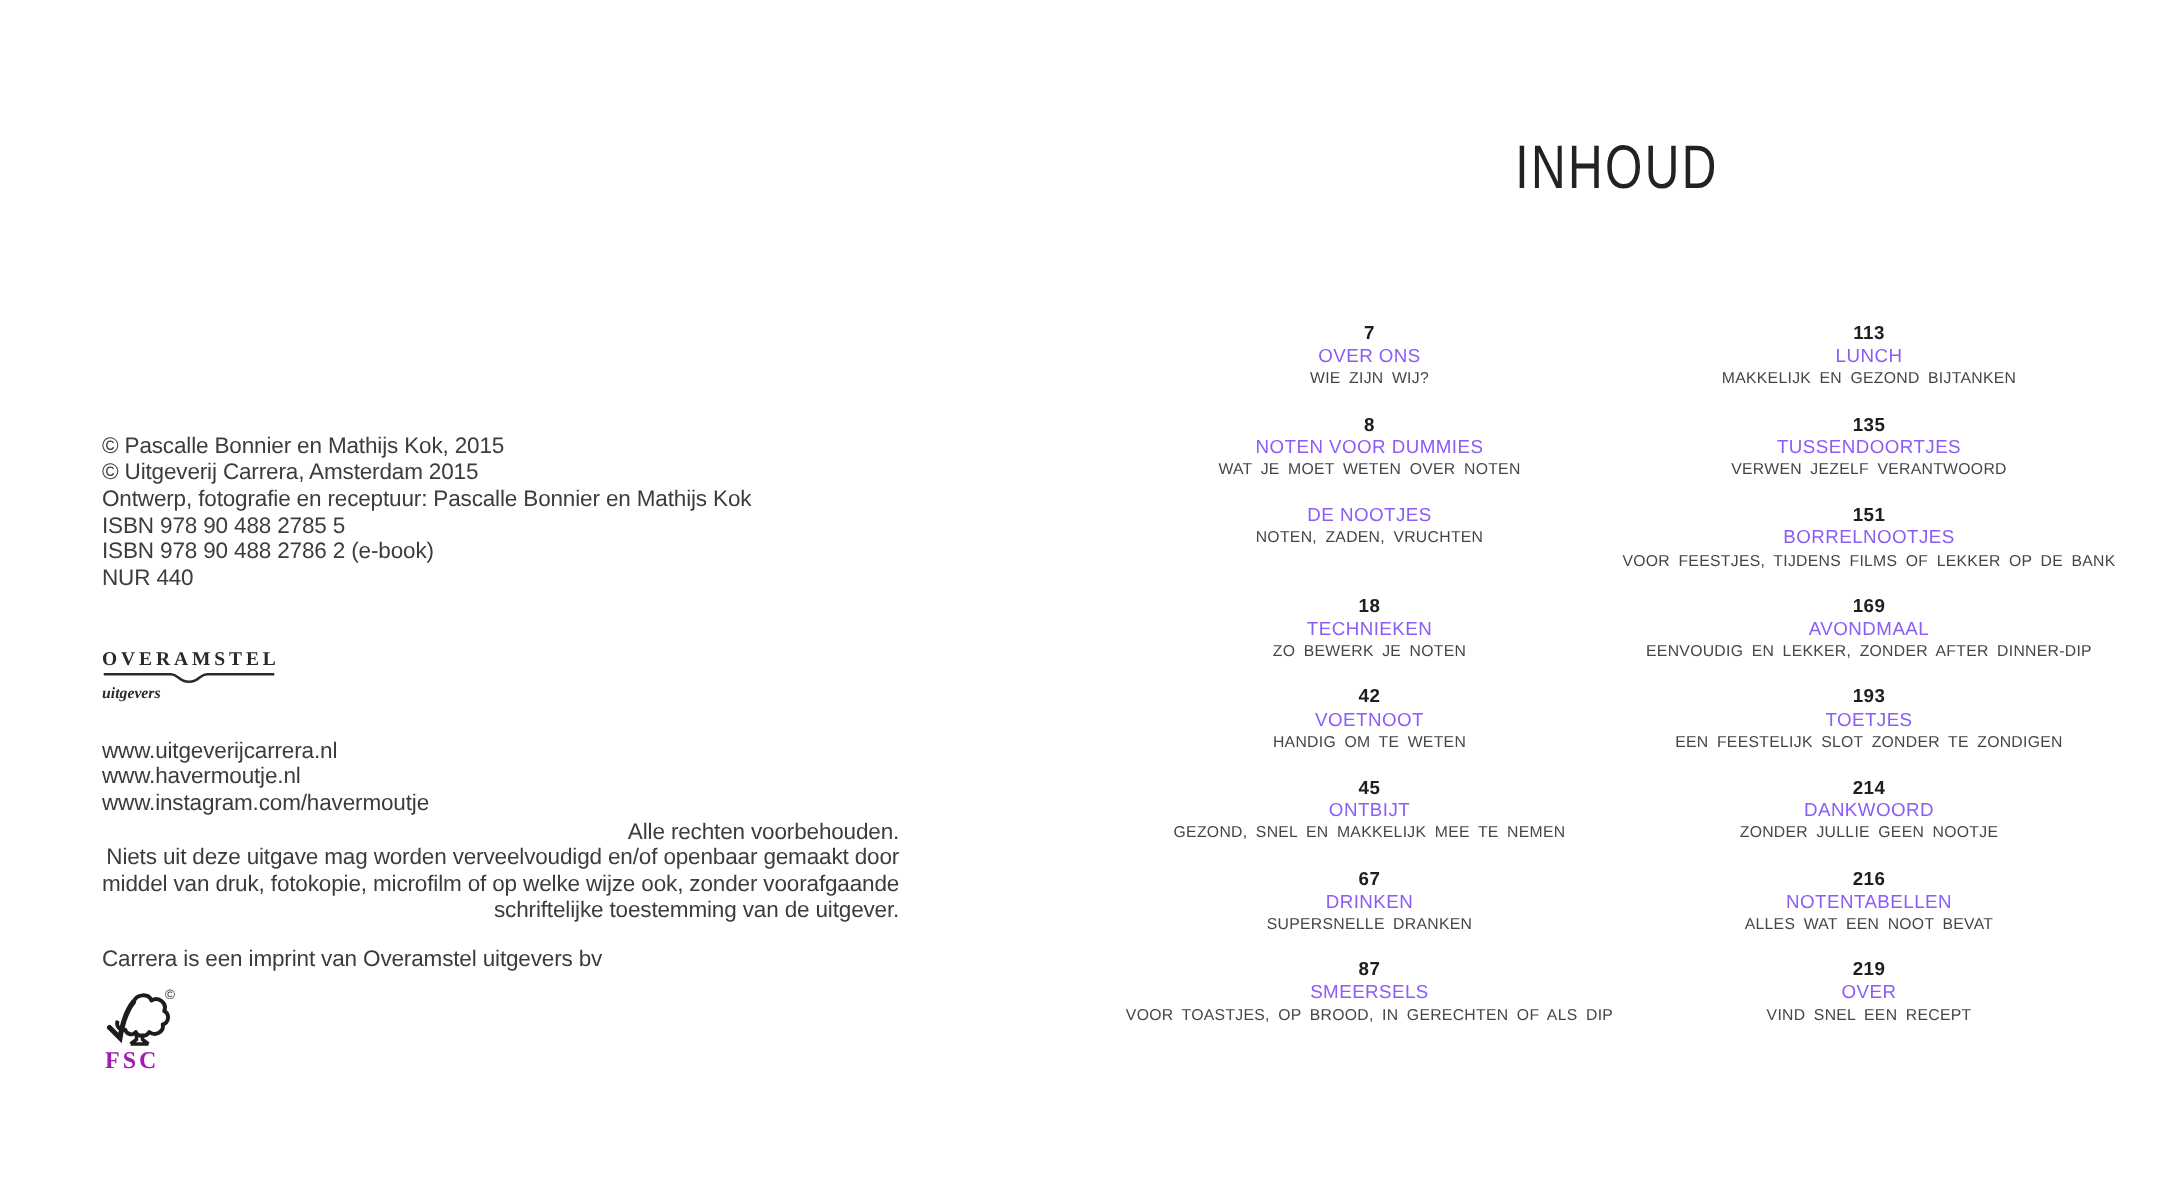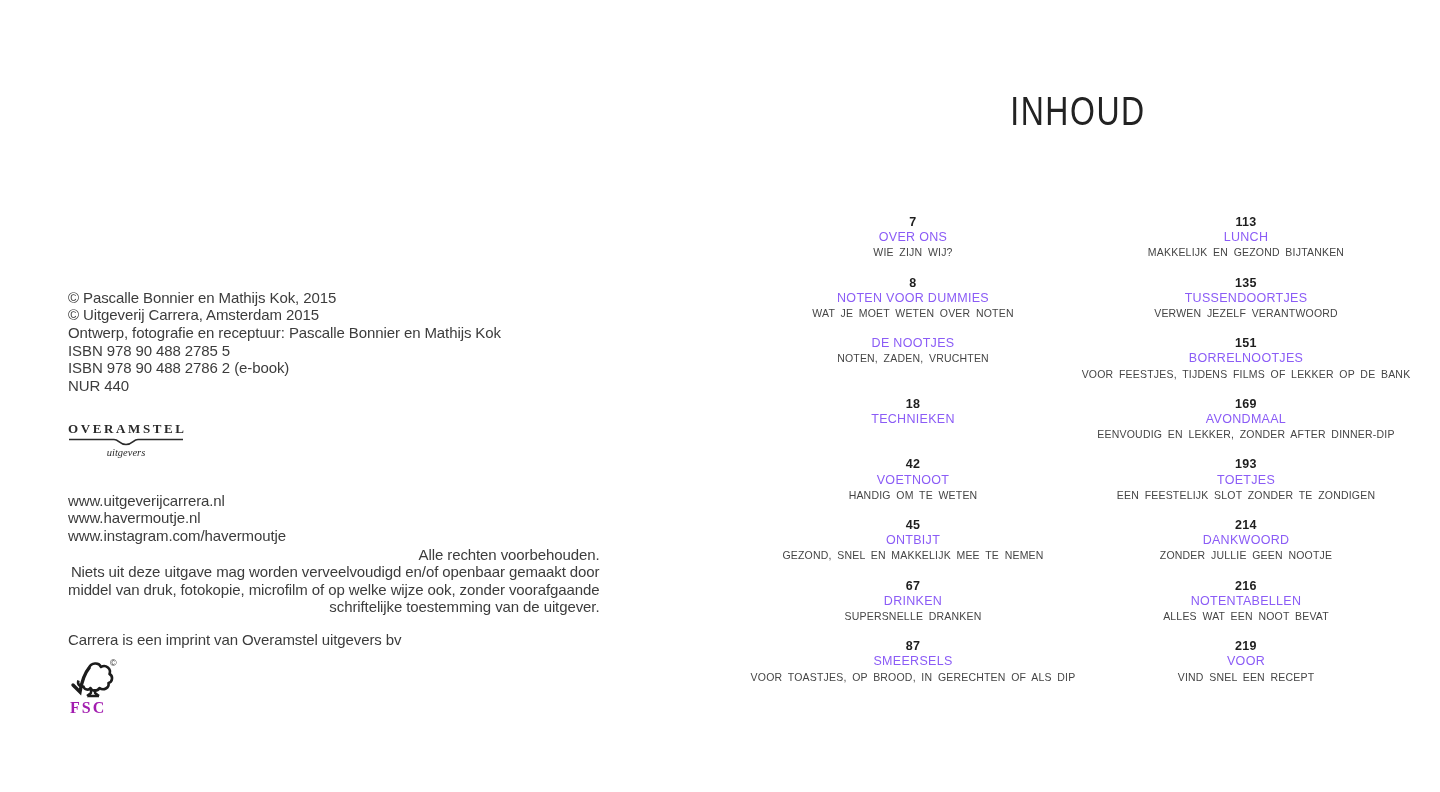--- a/index.html
+++ b/index.html
@@ -8,28 +8,28 @@
     overflow:hidden;font-family:"Liberation Sans",sans-serif;color:#3a3a3a;
   }
   
   .colophon-block{position:absolute;left:68px;font-size:15px;letter-spacing:-0.1px;line-height:17.3px;color:#3c3c3c;white-space:nowrap;}
   .blk-credits{top:289px;}
   .blk-isbn{top:342px;}
   .blk-urls{top:492px;}
   .blk-rights{top:546px;text-align:right;}
   .blk-imprint{top:631px;}
   
-  .pub-logo{position:absolute;left:68px;top:421px;width:116px;text-align:center;color:#2e2e2e;}
+  .pub-logo{position:absolute;left:68px;top:431px;width:116px;color:#2e2e2e;}
   .pub-logo .wordmark{
     font-family:"Liberation Serif",serif;font-weight:bold;font-size:13px;
     letter-spacing:2.6px;margin-right:-2.6px;white-space:nowrap;color:#2a2a2a;
   }
   .pub-logo svg{display:block;margin:1px auto 0 auto;}
   .pub-logo .sub{
-    font-family:"Liberation Serif",serif;font-style:italic;font-weight:normal;
+    font-family:"Liberation Serif",serif;font-style:italic;font-weight:bold;
     font-size:10.5px;margin-top:0px;color:#2a2a2a;
   }
   
   .fsc{position:absolute;left:68px;top:658px;width:52px;text-align:left;color:#1c1c1c;}
   .fsc svg{display:block;}
   .fsc .fsc-text{
     font-family:"Liberation Serif",serif;font-weight:bold;font-size:16px;
     letter-spacing:2px;color:#a21caf;margin-top:-1px;margin-left:2px;
   }
   
@@ -121,20 +121,21 @@
           <div class="toc-heading">NOTEN VOOR DUMMIES</div>
           <div class="toc-sub">WAT JE MOET WETEN OVER NOTEN</div>
         </div>
         <div class="toc-entry">
           <div class="toc-heading">DE NOOTJES</div>
           <div class="toc-sub">NOTEN, ZADEN, VRUCHTEN</div>
         </div>
         <div class="toc-entry">
           <div class="toc-page">18</div>
           <div class="toc-heading">TECHNIEKEN</div>
+          <div class="toc-sub">ZO BEWERK JE NOTEN</div>
         </div>
         <div class="toc-entry">
           <div class="toc-page">42</div>
           <div class="toc-heading">VOETNOOT</div>
           <div class="toc-sub">HANDIG OM TE WETEN</div>
         </div>
         <div class="toc-entry">
           <div class="toc-page">45</div>
           <div class="toc-heading">ONTBIJT</div>
           <div class="toc-sub">GEZOND, SNEL EN MAKKELIJK MEE TE NEMEN</div>
@@ -182,19 +183,19 @@
           <div class="toc-heading">DANKWOORD</div>
           <div class="toc-sub">ZONDER JULLIE GEEN NOOTJE</div>
         </div>
         <div class="toc-entry">
           <div class="toc-page">216</div>
           <div class="toc-heading">NOTENTABELLEN</div>
           <div class="toc-sub">ALLES WAT EEN NOOT BEVAT</div>
         </div>
         <div class="toc-entry">
           <div class="toc-page">219</div>
-          <div class="toc-heading">VOOR</div>
+          <div class="toc-heading">OVER</div>
           <div class="toc-sub">VIND SNEL EEN RECEPT</div>
         </div>
       </div>
 
   </div>
 </div>
 
 </body></html>

